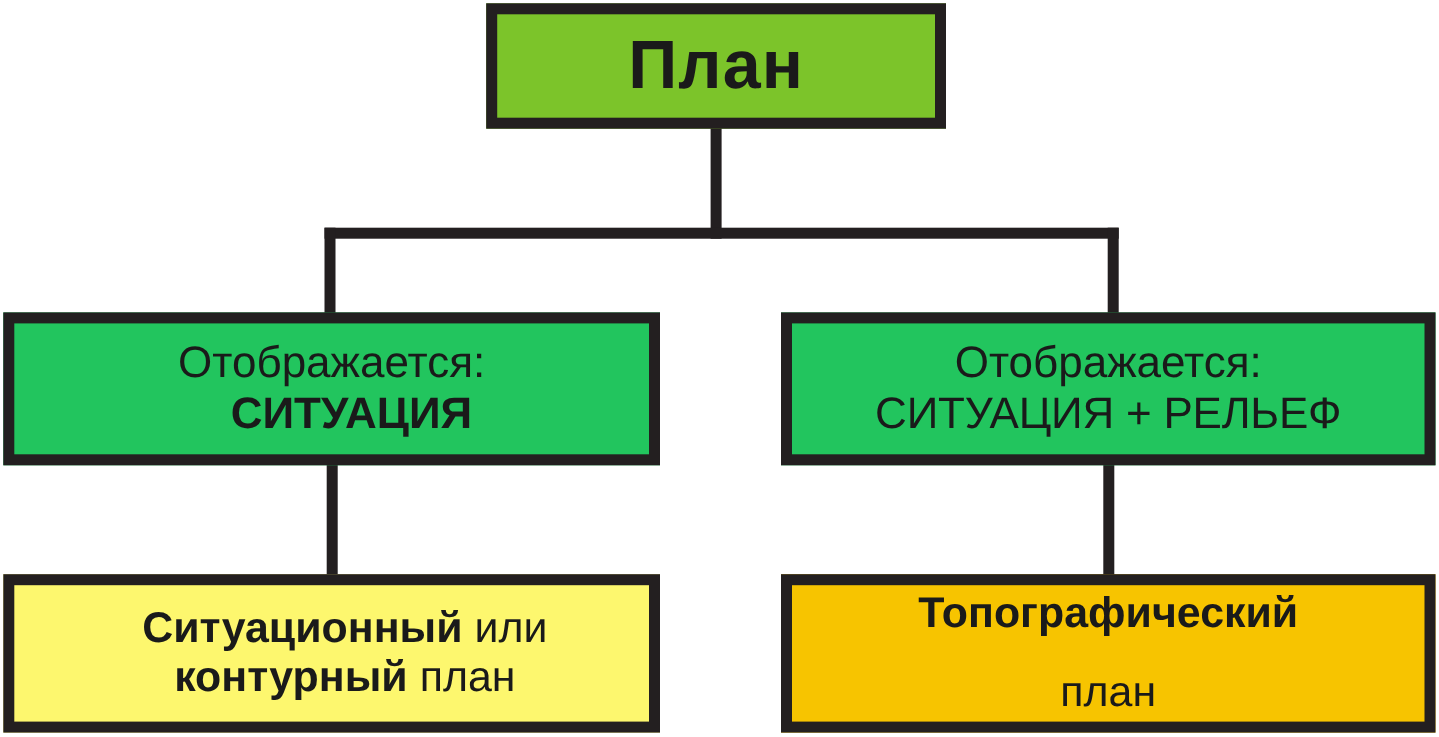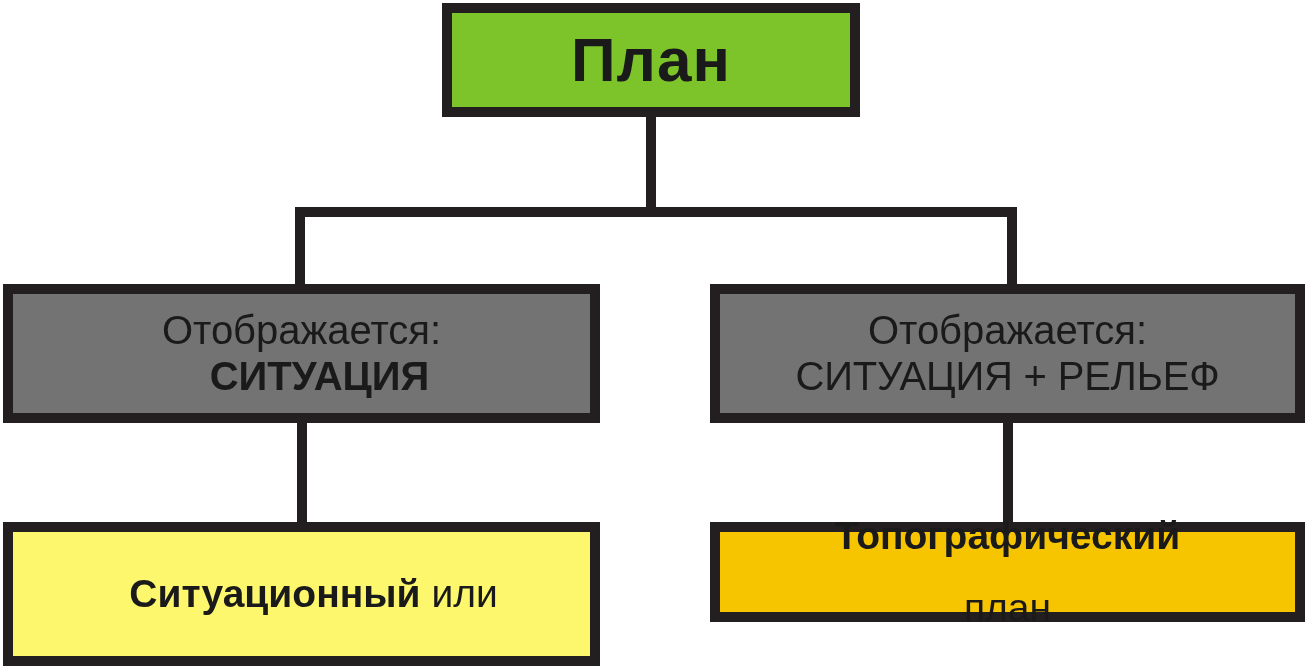--- a/index.html
+++ b/index.html
@@ -35,21 +35,21 @@
     justify-content: center;
     text-align: center;
     color: #1a1a1a;
     line-height: 1.14;
   }
 
   .node-root {
     background: #7CC42A;
   }
   .node-mid {
-    background: #737373;
+    background: #22c55e;
   }
   .node-leaf-yellow {
     background: #FDF76E;
     padding-left: 24px;
   }
   .node-leaf-amber {
     background: #F7C400;
   }
 
   
@@ -110,23 +110,26 @@
 
   <div class="node node-mid" style="left:710px; top:284px; width:595px; height:139px;">
     <span class="line mid-line1">Отображается:</span>
     <span class="line mid-line2-wide">СИТУАЦИЯ + РЕЛЬЕФ</span>
   </div>
 
   <div class="node node-leaf-yellow" style="left:3px; top:522px; width:597px; height:144px;">
     <span class="line leaf-line">
       <span class="w-bold">Ситуационный</span><span>&nbsp;</span><span class="w-reg">или</span>
     </span>
+    <span class="line leaf-line">
+      <span class="w-bold">контурный</span><span>&nbsp;</span><span class="w-reg">план</span>
+    </span>
   </div>
 
-  <div class="node node-leaf-amber" style="left:710px; top:522px; width:595px; height:100px;gap:27px;">
+  <div class="node node-leaf-amber" style="left:710px; top:522px; width:595px; height:144px;gap:27px;">
     <span class="line leaf-line">
       <span class="w-bold">Топографический</span>
     </span>
     <span class="line leaf-line">
       <span class="w-reg">план</span>
     </span>
   </div>
 
 </div>
 

